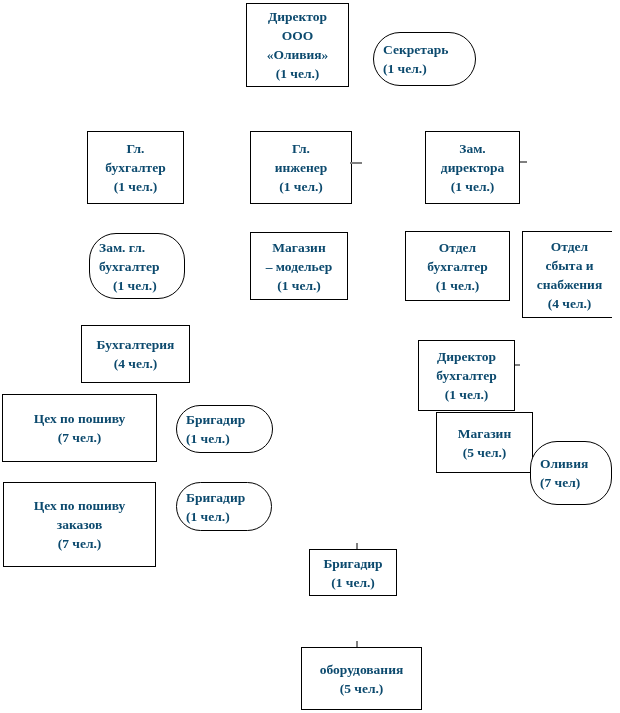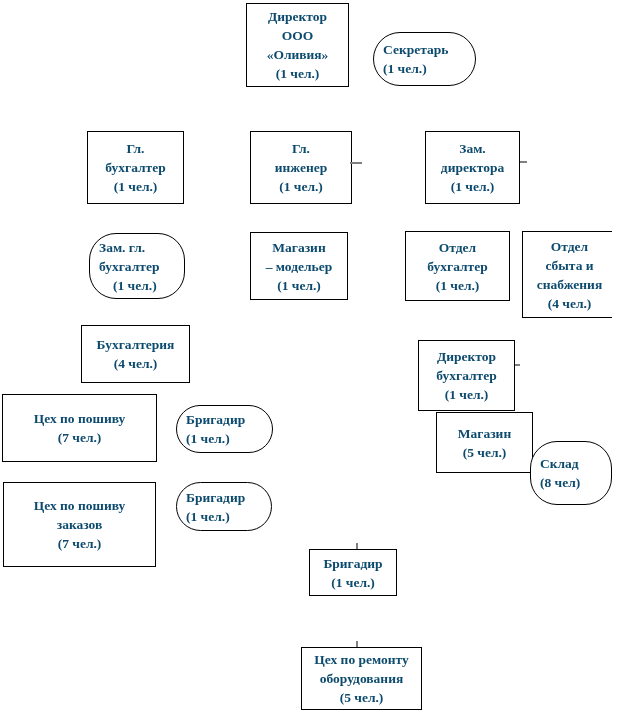--- a/index.html
+++ b/index.html
@@ -111,42 +111,41 @@
     <div class="line">Бригадир</div>
     <div class="line">(1 чел.)</div>
   </div>
 
   <div class="box center" style="left:436px; top:412px; width:97px; height:61px">
     <div class="line">Магазин</div>
     <div class="line">(5 чел.)</div>
   </div>
 
   <div class="box left" style="left:530px; top:441px; width:82px; height:64px">
-    <div class="line">Склад</div>
-    <div class="line">(8 чел)</div>
+    <div class="line">Оливия</div>
+    <div class="line">(7 чел)</div>
   </div>
 
   <div class="box center" style="left:3px; top:482px; width:153px; height:85px">
     <div class="line">Цех по пошиву</div>
     <div class="line">заказов</div>
     <div class="line">(7 чел.)</div>
   </div>
 
   <div class="box left" style="left:176px; top:482px; width:96px; height:49px">
     <div class="line">Бригадир</div>
     <div class="line">(1 чел.)</div>
   </div>
 
   <div class="box center" style="left:309px; top:549px; width:88px; height:47px">
     <div class="line">Бригадир</div>
     <div class="line">(1 чел.)</div>
   </div>
 
   <div class="box center" style="left:301px; top:647px; width:121px; height:63px">
-    <div class="line">Цех по ремонту</div>
     <div class="line">оборудования</div>
     <div class="line">(5 чел.)</div>
   </div>
 
   <div class="tick" style="left:350px; top:162px; width:12px; height:2px"></div>
   <div class="tick" style="left:520px; top:161px; width:7px; height:2px"></div>
   <div class="tick" style="left:515px; top:364px; width:5px; height:2px"></div>
   <div class="tick" style="left:356px; top:543px; width:2px; height:6px"></div>
   <div class="tick" style="left:356px; top:641px; width:2px; height:6px"></div>
 

